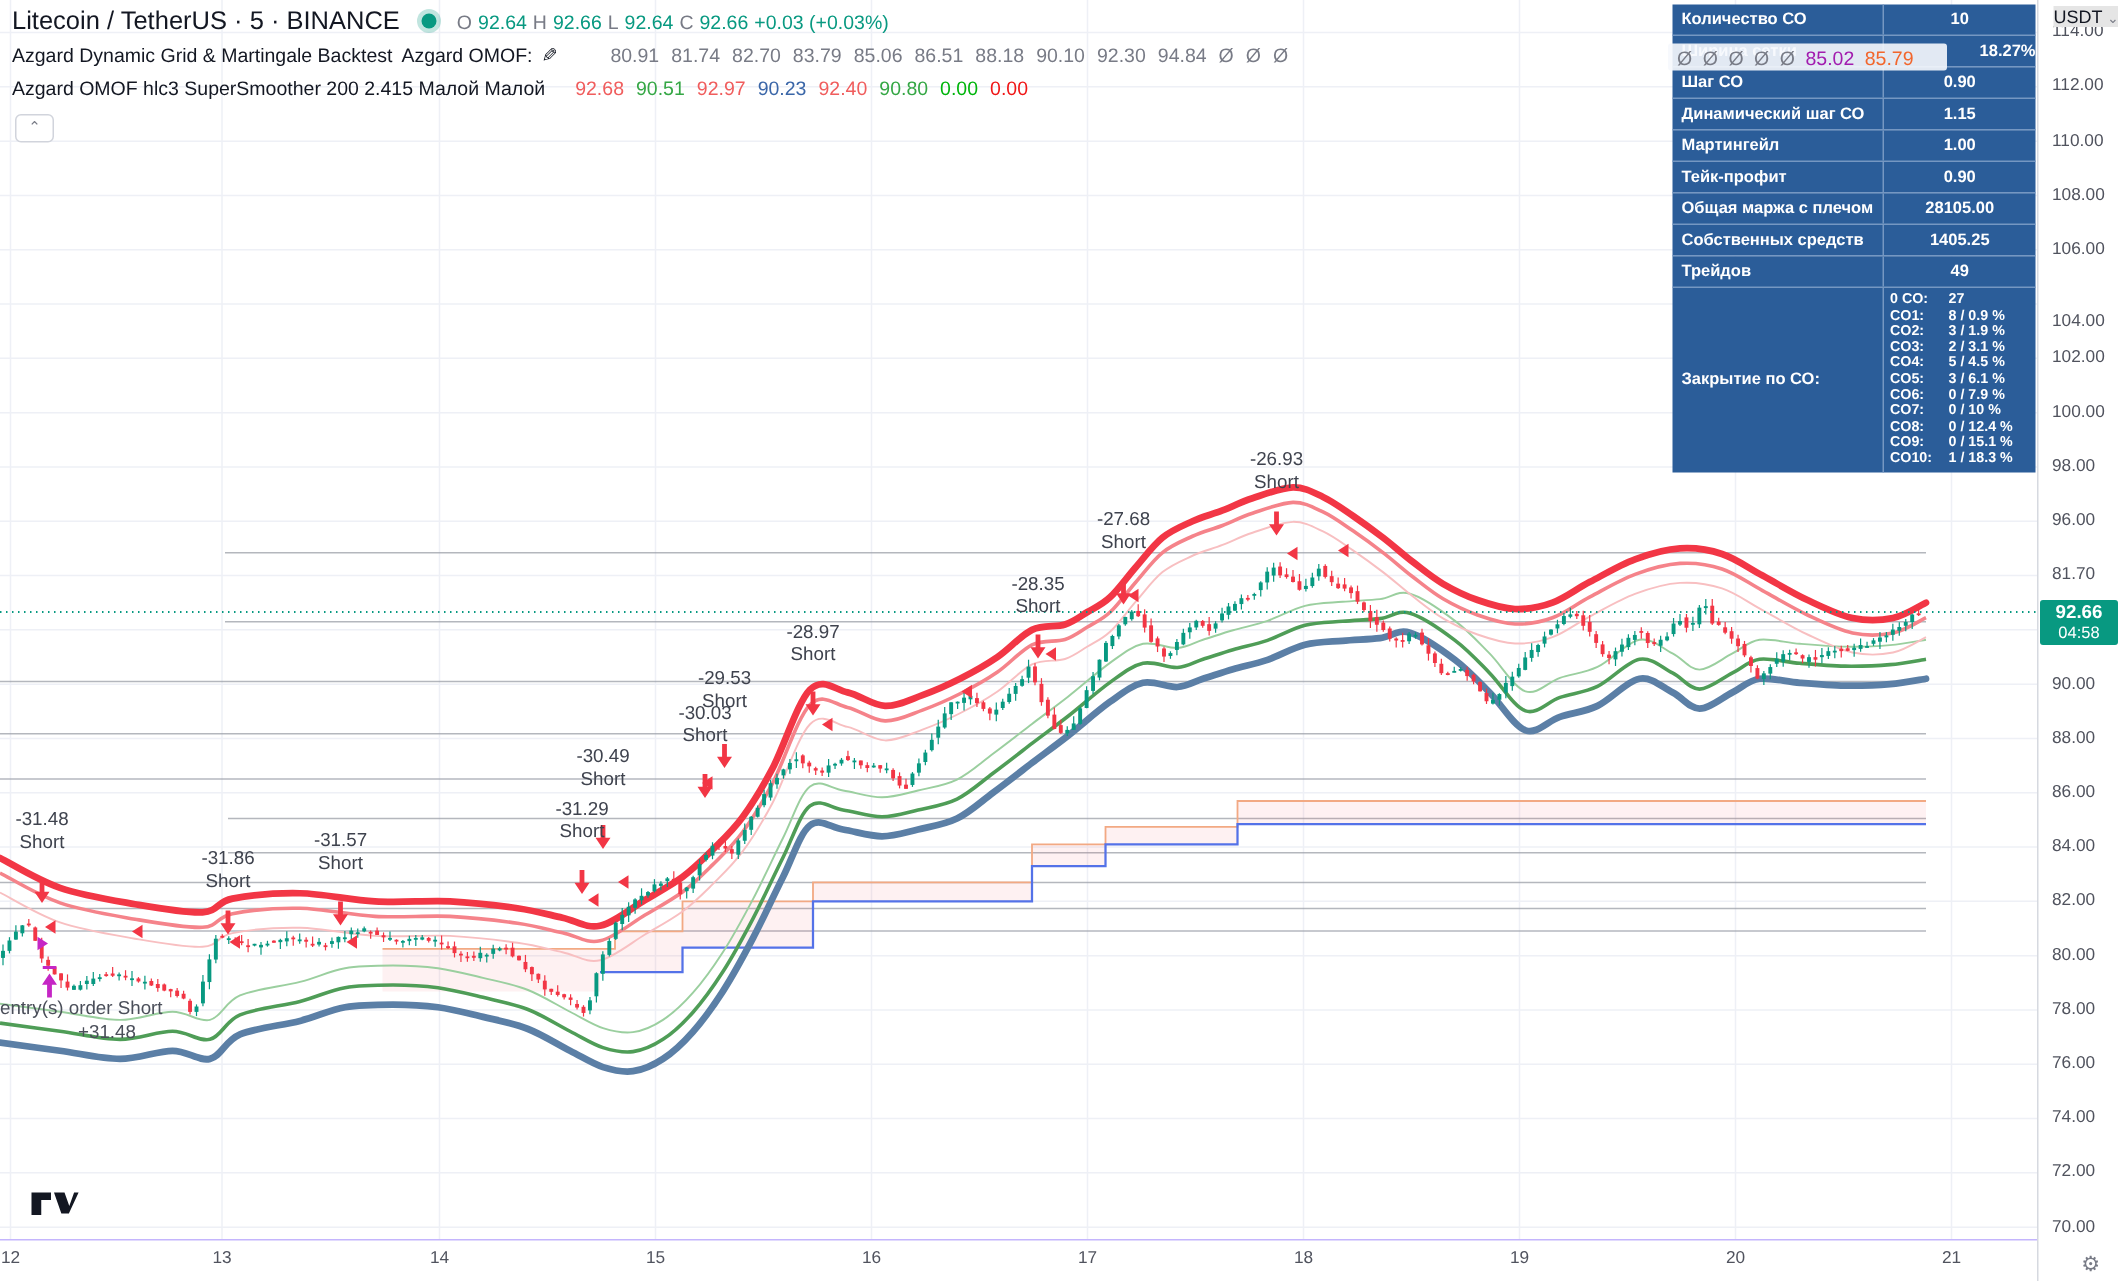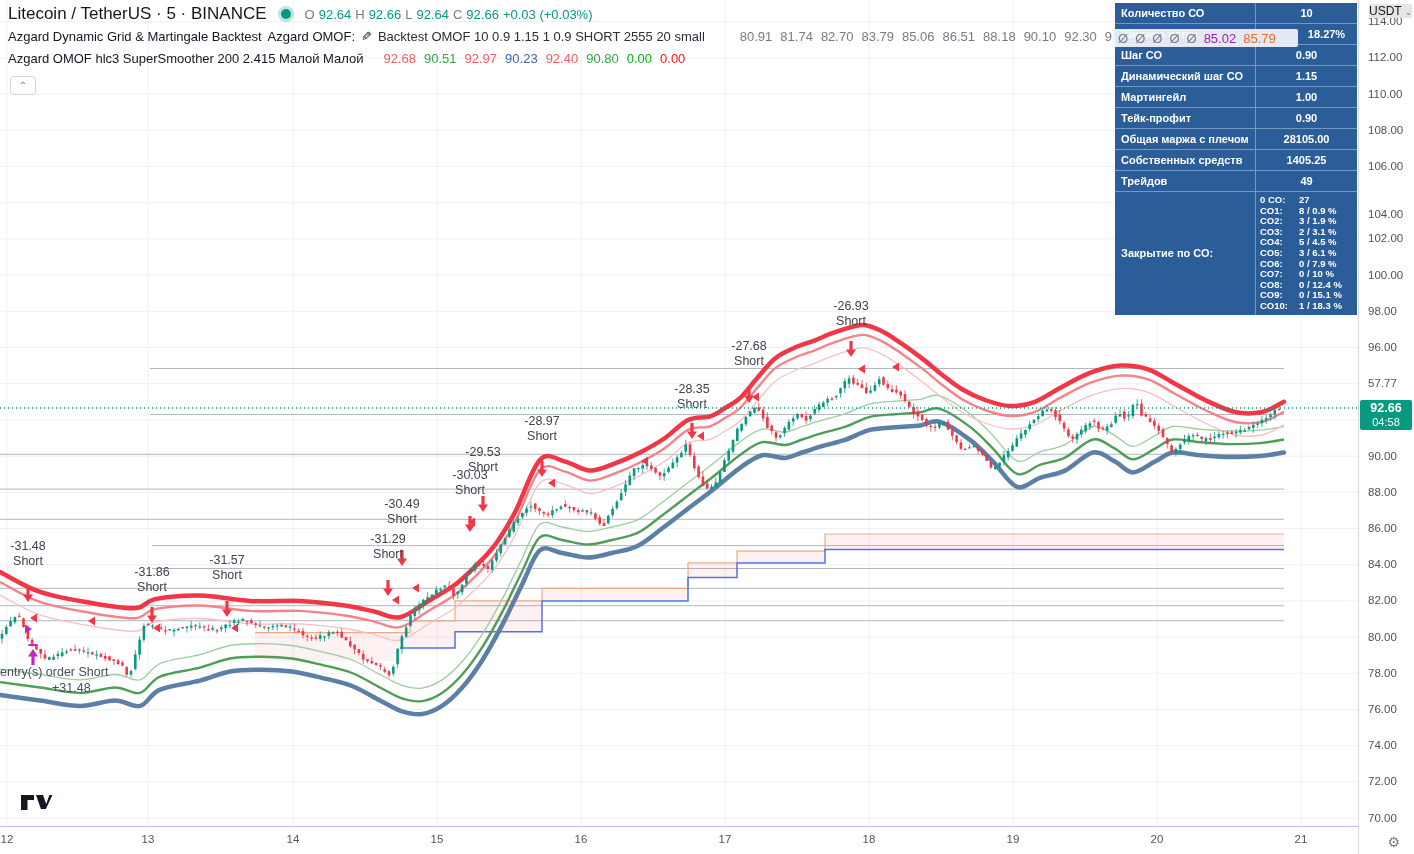--- a/index.html
+++ b/index.html
@@ -17,21 +17,21 @@
   .ohlc .k{color:#787b86;}
   .ohlc .v{color:#089981;}
   .vals{display:flex;gap:8px;}
   .gv{color:#787b86;}
   #collapse{position:absolute;left:10px;top:76px;width:26px;height:19px;border:1px solid #d1d4dc;border-radius:4px;background:#fff;color:#787b86;font-size:10px;line-height:16px;text-align:center;padding:0;cursor:pointer;z-index:5;}
   
   #ttable{position:absolute;left:1115px;top:3px;width:242px;z-index:6;font-weight:bold;color:#fff;font-size:11px;}
   .trow{display:flex;height:20px;line-height:20px;background:#2b5d99;border-bottom:1px solid #7597c2;}
   .trow .tl{width:134px;padding-left:6px;border-right:1px solid #7597c2;overflow:hidden;}
   .trow .tv{flex:1;text-align:center;}
-  .trow .tv.left{text-align:center;padding-left:40px;}
+  .trow .tv.left{text-align:right;padding-left:40px;}
   .closure{display:flex;background:#2b5d99;}
   .closure .tl{width:134px;padding-left:6px;border-right:1px solid #7597c2;display:flex;align-items:center;}
   .closure .cv{flex:1;padding:3px 4px;}
   .cline{display:flex;font-size:9.5px;line-height:10.6px;}
   .cline .cn{width:42%;}
   
   #ovl{position:absolute;left:1112px;top:29px;height:18px;width:174px;background:rgba(246,248,253,.9);border-radius:2px;display:flex;align-items:center;gap:7px;padding:0 6px;font-size:13px;z-index:7;}
   
   #paxis{position:absolute;left:1358px;top:0;width:56px;height:854px;border-left:1px solid #d6d9e0;background:#fff;z-index:4;}
   .ptick{position:absolute;left:9px;font-size:11.5px;color:#50535e;}
@@ -778,21 +778,20 @@
           <span class="k">C</span>
           <span class="v">92.66</span>
           <span class="v">+0.03 (+0.03%)</span>
         </span>
     </div>
 
     <div class="lrow" id="lrow2">
       <span>Azgard Dynamic Grid &amp; Martingale Backtest</span>
       <span>Azgard OMOF:</span>
       <span style="transform:scaleX(-1);display:inline-block;">✎</span>
-      <span style="color:#2a2e39;">Backtest OMOF 10 0.9 1.15 1 0.9 SHORT 2555 20 small</span>
       <span class="vals" id="ind1vals" style="margin-left:29px;">
           <span class="gv">80.91</span>
           <span class="gv">81.74</span>
           <span class="gv">82.70</span>
           <span class="gv">83.79</span>
           <span class="gv">85.06</span>
           <span class="gv">86.51</span>
           <span class="gv">88.18</span>
           <span class="gv">90.10</span>
           <span class="gv">92.30</span>
@@ -930,21 +929,21 @@
   <div class="ptick" style="top: 15.246px;">114.00</div>
       <div class="ptick" style="top: 51.446px;">112.00</div>
       <div class="ptick" style="top: 87.646px;">110.00</div>
       <div class="ptick" style="top: 123.846px;">108.00</div>
       <div class="ptick" style="top: 160.046px;">106.00</div>
       <div class="ptick" style="top: 196.246px; margin-top: 12px;">104.00</div>
       <div class="ptick" style="top: 232.446px;">102.00</div>
       <div class="ptick" style="top: 268.646px;">100.00</div>
       <div class="ptick" style="top: 304.846px;">98.00</div>
       <div class="ptick" style="top: 341.046px;">96.00</div>
-      <div class="ptick" style="top: 377.246px;">57.77</div>
+      <div class="ptick" style="top: 377.246px;">81.70</div>
       <div class="ptick" style="top: 413.446px;">92.00</div>
       <div class="ptick" style="top: 449.646px;">90.00</div>
       <div class="ptick" style="top: 485.846px;">88.00</div>
       <div class="ptick" style="top: 522.046px;">86.00</div>
       <div class="ptick" style="top: 558.246px;">84.00</div>
       <div class="ptick" style="top: 594.446px;">82.00</div>
       <div class="ptick" style="top: 630.646px;">80.00</div>
       <div class="ptick" style="top: 666.846px;">78.00</div>
       <div class="ptick" style="top: 703.046px;">76.00</div>
       <div class="ptick" style="top: 739.246px;">74.00</div>

